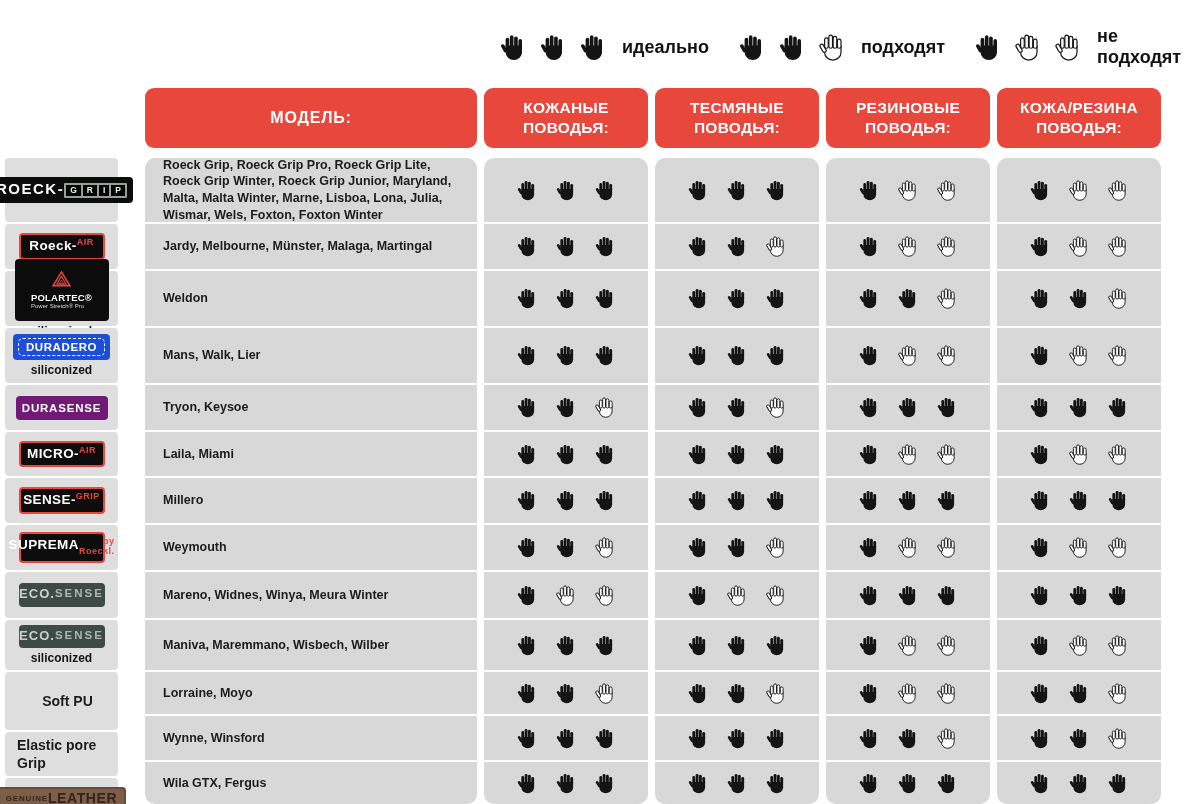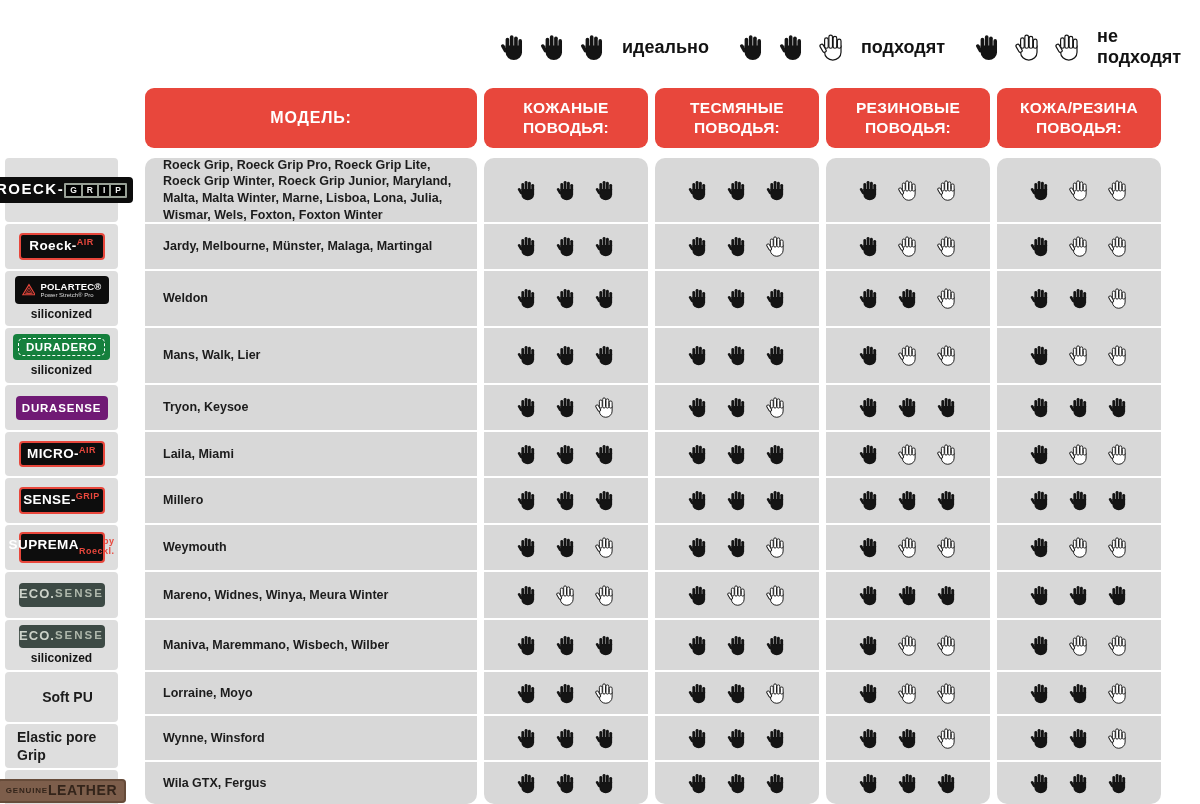--- a/index.html
+++ b/index.html
@@ -31,26 +31,26 @@
 
   .b-roeck-grip{background:#0c0c0c;padding:4px 6px 5px;align-items:center}
   .b-roeck-grip .l1{color:#fff;font-size:15px;font-weight:700;letter-spacing:1.5px;line-height:1.1}
   .grip-strip{display:flex;gap:2px;background:#98a096;padding:2px;margin-top:2px;border-radius:1px}
   .grip-strip span{background:#000;color:#eee;font-size:8.5px;font-weight:700;padding:1px 4px;line-height:1.1}
 
   .b-red-border{background:#0d0d0d;border:2px solid var(--red);padding:3px 8px 4px;width:86px}
   .b-red-border .l1{color:#fff;font-size:13.5px;font-weight:800;letter-spacing:.4px;line-height:1.15;text-align:left}
   .b-red-border .l2{color:var(--red);font-size:9px;font-weight:800;text-align:right;line-height:1.1;letter-spacing:.5px}
 
-  .b-polartec{background:#0c0c0c;padding:5px 7px;flex-direction:row;display:flex;align-items:center;gap:5px;width:94px}
+  .b-polartec{background:#0c0c0c;padding:11px 7px;flex-direction:column;display:flex;align-items:center;gap:5px;width:94px}
   .b-polartec .col2{display:flex;flex-direction:column}
   .b-polartec .l1{color:#fff;font-size:9.5px;font-weight:800;letter-spacing:.2px;line-height:1.2}
   .b-polartec .l2{color:#ddd;font-size:6px;line-height:1.2}
 
-  .b-duradero{background:#15803d;padding:4px 5px;align-items:center}
+  .b-duradero{background:#1d4ed8;padding:4px 5px;align-items:center}
   .b-duradero .inner{border:1.5px dashed #fff;border-radius:5px;padding:2px 7px;color:#fff;font-size:11.5px;font-weight:800;letter-spacing:.6px}
 
   .b-durasense{background:#701a75;padding:6px 7px;align-items:center;width:92px}
   .b-durasense .l1{color:#fff;font-size:11.5px;font-weight:600;letter-spacing:.8px}
 
   .b-eco{background:var(--eco);padding:4px 7px 5px;width:86px}
   .b-eco .l1{color:#ccd2c9;font-size:13px;font-weight:800;letter-spacing:1px;text-align:left;line-height:1.1}
   .b-eco .l2{color:#aeb7ab;font-size:11.5px;font-weight:700;letter-spacing:2px;text-align:right;line-height:1.1}
 
   .b-leather{background:var(--leather);padding:4px 9px 5px;align-items:center;box-shadow:inset 0 0 0 2px rgba(60,40,25,.35)}
@@ -240,21 +240,21 @@
                <div class="l2">SENSE</div>
              </div>
       </div>
       <div class="side-cell" style="height: 50px;">
         <div class="badge b-eco">
                <div class="l1">ECO.</div>
                <div class="l2">SENSE</div>
              </div>
         <div class="badge-sub">siliconized</div>
       </div>
-      <div class="side-cell" style="height: 50px;">
+      <div class="side-cell" style="height: 58px;">
         <div class="badge b-plain">
                <div class="l1">Soft PU</div>
              </div>
       </div>
       <div class="side-cell" style="height: 44px;">
         <div class="badge b-plain">
                <div class="l1">Elastic pore Grip</div>
              </div>
       </div>
       <div class="side-cell" style="height: 42px;">

